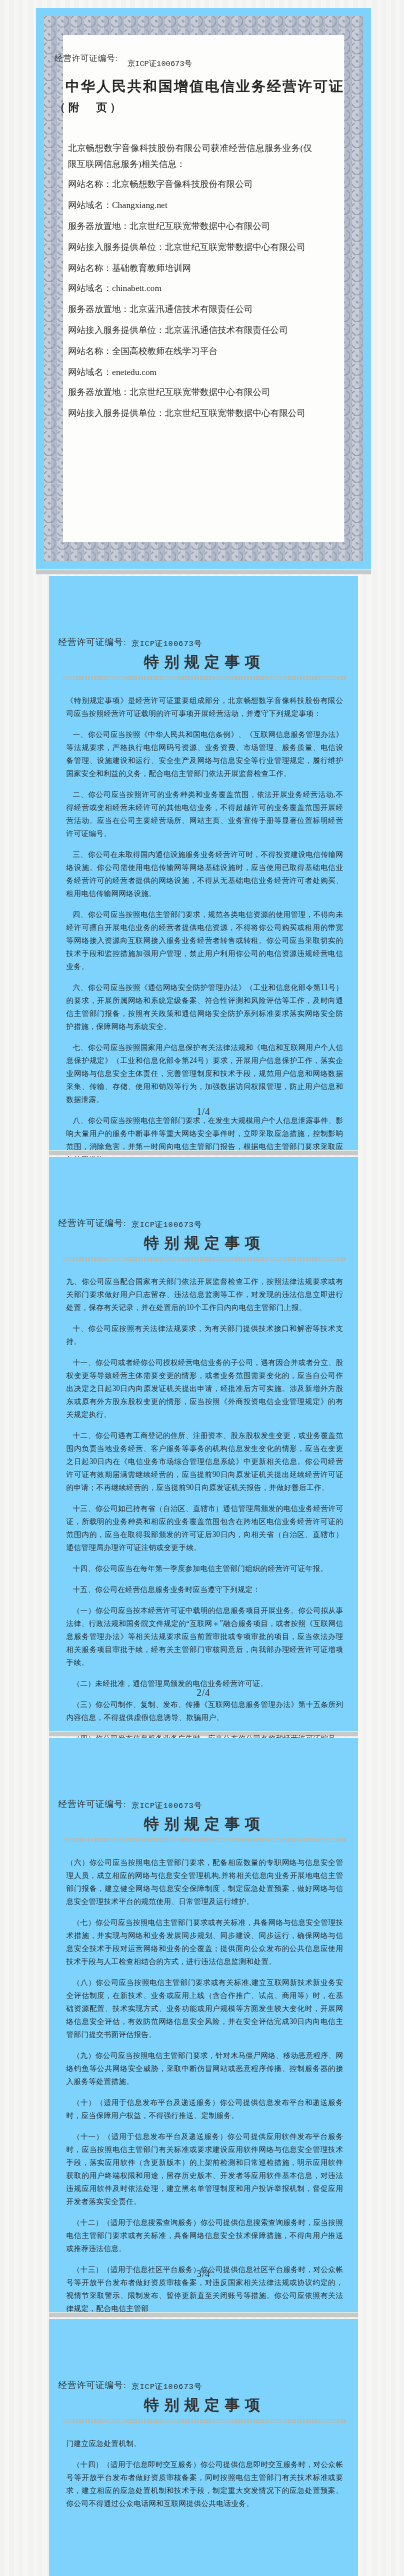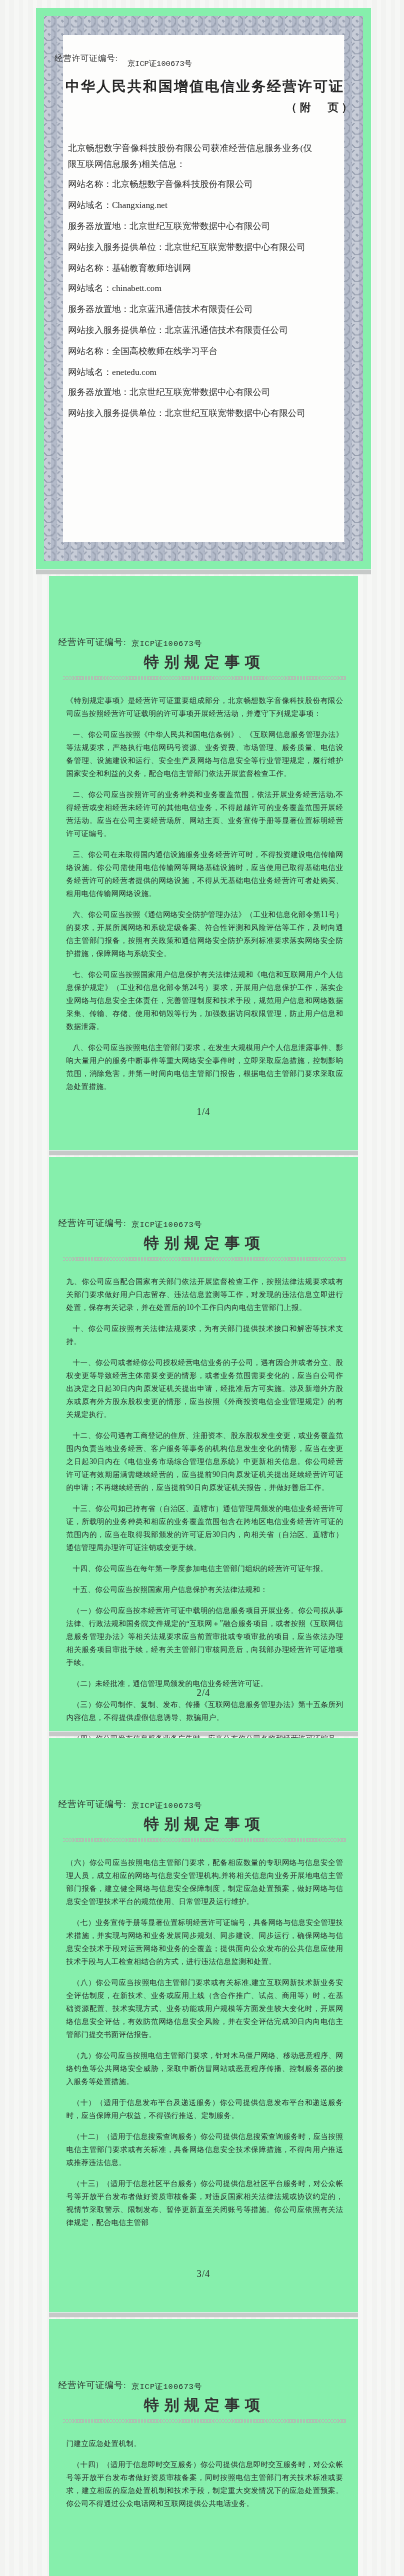--- a/index.html
+++ b/index.html
@@ -6,39 +6,39 @@
   body{
     width:405px;height:2873px;position:relative;overflow:hidden;
     background:
       repeating-linear-gradient(90deg, rgba(0,0,0,0.015) 0 4.6px, rgba(255,255,255,0.02) 4.6px 9.3px),
       #f6f7f5;
     font-family:"Liberation Serif","DejaVu Serif",serif;
     color:#262626;
   }
   .page{
     position:absolute;
-    background:#86efac;
+    background:#7dd3fc;
     box-shadow:0 1px 0 #d9e7e2, 0 5.2px 0 #c6c9c8;
   }
   
   #page1{top:8.2px;left:36px;width:335px;height:561px;}
   .frame{
     position:absolute;inset:8.2px;
     background:
       repeating-radial-gradient(circle at 5.2px 5.2px, #99a1b1 0 1.3px, rgba(0,0,0,0) 1.3px 5.2px),
       repeating-linear-gradient(90deg,#c7ccd7 0 6.7px,#b3bac9 6.7px 13.4px),
       #c2c8d3;
     background-size:13.4px 13.4px, auto, auto;
   }
   .frame-inner{position:absolute;inset:19px;background:#fdfdfc;}
   .p1-head{position:absolute;top:45px;left:18.5px;right:15.5px;}
   .p1-license-row{font-size:8.2px;letter-spacing:0.5px;}
   .p1-license-no{font-family:"Liberation Mono","DejaVu Sans Mono",monospace;font-size:7.7px;position:relative;top:4.6px;left:9.3px;letter-spacing:0;}
   .p1-title{margin-top:13.4px;text-align:center;font-size:14px;font-weight:bold;letter-spacing:1.5px;}
-  .p1-subtitle{margin-top:5.2px;text-align:right;font-size:10.8px;font-weight:bold;letter-spacing:3.1px;}
+  .p1-subtitle{margin-top:5.2px;text-align:left;font-size:10.8px;font-weight:bold;letter-spacing:3.1px;}
   .p1-items{position:absolute;top:132px;left:32px;width:244px;font-size:8.8px;}
   .p1-items p{margin:0 0 8.8px 0;line-height:12px;text-align:justify;}
   .p1-items p.first{line-height:16px;margin-bottom:6.2px;}
   
   .prov{left:49px;width:309px;height:574px;}
   #page2{top:576px;}
   #page3{top:1157px;}
   #page4{top:1738px;}
   #page5{top:2319px;height:554px;}
   .prov-head{position:absolute;top:61px;left:9.3px;right:7.2px;}
@@ -95,20 +95,21 @@
       <span>经营许可证编号:</span><span class="prov-license-no">京ICP证100673号</span>
     </div>
     <div class="prov-title">特别规定事项</div>
     <div class="divider"></div>
   </div>
   <div class="prov-body">
       <p class="first">《特别规定事项》是经营许可证重要组成部分，北京畅想数字音像科技股份有限公司应当按照经营许可证载明的许可事项开展经营活动，并遵守下列规定事项：</p>
       <p>一、你公司应当按照《中华人民共和国电信条例》、《互联网信息服务管理办法》等法规要求，严格执行电信网码号资源、业务资费、市场管理、服务质量、电信设备管理、设施建设和运行、安全生产及网络与信息安全等行业管理规定，履行维护国家安全和利益的义务，配合电信主管部门依法开展监督检查工作。</p>
       <p>二、你公司应当按照许可的业务种类和业务覆盖范围，依法开展业务经营活动,不得经营或变相经营未经许可的其他电信业务，不得超越许可的业务覆盖范围开展经营活动。应当在公司主要经营场所、网站主页、业务宣传手册等显著位置标明经营许可证编号。</p>
       <p>三、你公司在未取得国内通信设施服务业务经营许可时，不得投资建设电信传输网络设施。你公司需使用电信传输网等网络基础设施时，应当使用已取得基础电信业务经营许可的经营者提供的网络设施，不得从无基础电信业务经营许可者处购买、租用电信传输网网络设施。</p>
+      <p>四、你公司应当按照电信主管部门要求，规范各类电信资源的使用管理，不得向未经许可擅自开展电信业务的经营者提供电信资源，不得将你公司购买或租用的带宽等网络接入资源向互联网接入服务业务经营者转售或转租。你公司应当采取切实的技术手段和监控措施加强用户管理，禁止用户利用你公司的电信资源违规经营电信业务。</p>
       <p>六、你公司应当按照《通信网络安全防护管理办法》（工业和信息化部令第11号）的要求，开展所属网络和系统定级备案、符合性评测和风险评估等工作，及时向通信主管部门报备，按照有关政策和通信网络安全防护系列标准要求落实网络安全防护措施，保障网络与系统安全。</p>
       <p>七、你公司应当按照国家用户信息保护有关法律法规和《电信和互联网用户个人信息保护规定》（工业和信息化部令第24号）要求，开展用户信息保护工作，落实企业网络与信息安全主体责任，完善管理制度和技术手段，规范用户信息和网络数据采集、传输、存储、使用和销毁等行为，加强数据访问权限管理，防止用户信息和数据泄露。</p>
       <p>八、你公司应当按照电信主管部门要求，在发生大规模用户个人信息泄露事件、影响大量用户的服务中断事件等重大网络安全事件时，立即采取应急措施，控制影响范围，消除危害，并第一时间向电信主管部门报告，根据电信主管部门要求采取应急处置措施。</p>
     </div>
   <div class="page-num">1/4</div>
 </div>
 
 <div class="page prov" id="page3">
   <div class="prov-head">
     <div class="prov-license">
@@ -117,44 +118,45 @@
     <div class="prov-title">特别规定事项</div>
     <div class="divider"></div>
   </div>
   <div class="prov-body">
       <p class="first">九、你公司应当配合国家有关部门依法开展监督检查工作，按照法律法规要求或有关部门要求做好用户日志留存、违法信息监测等工作，对发现的违法信息立即进行处置，保存有关记录，并在处置后的10个工作日内向电信主管部门上报。</p>
       <p>十、你公司应按照有关法律法规要求，为有关部门提供技术接口和解密等技术支持。</p>
       <p>十一、你公司或者经你公司授权经营电信业务的子公司，遇有因合并或者分立、股权变更等导致经营主体需要变更的情形，或者业务范围需要变化的，应当自公司作出决定之日起30日内向原发证机关提出申请，经批准后方可实施。涉及新增外方股东或原有外方股东股权变更的情形，应当按照《外商投资电信企业管理规定》的有关规定执行。</p>
       <p>十二、你公司遇有工商登记的住所、注册资本、股东股权发生变更，或业务覆盖范围内负责当地业务经营、客户服务等事务的机构信息发生变化的情形，应当在变更之日起30日内在《电信业务市场综合管理信息系统》中更新相关信息。你公司经营许可证有效期届满需继续经营的，应当提前90日向原发证机关提出延续经营许可证的申请；不再继续经营的，应当提前90日向原发证机关报告，并做好善后工作。</p>
       <p>十三、你公司如已持有省（自治区、直辖市）通信管理局颁发的电信业务经营许可证，所载明的业务种类和相应的业务覆盖范围包含在跨地区电信业务经营许可证的范围内的，应当在取得我部颁发的许可证后30日内，向相关省（自治区、直辖市）通信管理局办理许可证注销或变更手续。</p>
       <p>十四、你公司应当在每年第一季度参加电信主管部门组织的经营许可证年报。</p>
-      <p>十五、你公司应当按照国家用户信息保护有关法律法规和：</p>
+      <p>十五、你公司在经营信息服务业务时应当遵守下列规定：</p>
       <p>（一）你公司应当按本经营许可证中载明的信息服务项目开展业务。你公司拟从事法律、行政法规和国务院文件规定的“互联网＋”融合服务项目，或者按照《互联网信息服务管理办法》等相关法规要求应当前置审批或专项审批的项目，应当依法办理相关服务项目审批手续，经有关主管部门审核同意后，向我部办理经营许可证增项手续。</p>
       <p>（二）未经批准，通信管理局颁发的电信业务经营许可证。</p>
       <p>（三）你公司制作、复制、发布、传播《互联网信息服务管理办法》第十五条所列内容信息，不得提供虚假信息诱导、欺骗用户。</p>
       <p>（四）你公司发布信息服务业务广告时，应当公布你公司名称和经营许可证编号，租用电信传输网网络设施、损害人民群众尤其是青少年身心健康的内容。</p>
       <p>（五）你公司向用户收费应当做到准确、合理，不得向用户收取信息服务项目中明确标价之</p>
     </div>
   <div class="page-num">2/4</div>
 </div>
 
 <div class="page prov" id="page4">
   <div class="prov-head">
     <div class="prov-license">
       <span>经营许可证编号:</span><span class="prov-license-no">京ICP证100673号</span>
     </div>
     <div class="prov-title">特别规定事项</div>
     <div class="divider"></div>
   </div>
   <div class="prov-body">
       <p>（六）你公司应当按照电信主管部门要求，配备相应数量的专职网络与信息安全管理人员，成立相应的网络与信息安全管理机构,并将相关信息向业务开展地电信主管部门报备，建立健全网络与信息安全保障制度，制定应急处置预案，做好网络与信息安全管理技术平台的规范使用、日常管理及运行维护。</p>
-      <p>（七）业务宣传手册等显著位置标明经营许可证编号，具备网络与信息安全管理技术措施，并实现与网络和业务发展同步规划、同步建设、同步运行，确保网络与信息安全技术手段对运营网络和业务的全覆盖；提供面向公众发布的公共信息应使用技术手段与人工检查相结合的方式，进行违法信息监测和处置。</p>
+      <p>（七）你公司应当按照电信主管部门要求或有关标准，具备网络与信息安全管理技术措施，并实现与网络和业务发展同步规划、同步建设、同步运行，确保网络与信息安全技术手段对运营网络和业务的全覆盖；提供面向公众发布的公共信息应使用技术手段与人工检查相结合的方式，进行违法信息监测和处置。</p>
       <p>（八）你公司应当按照电信主管部门要求或有关标准,建立互联网新技术新业务安全评估制度，在新技术、业务或应用上线（含合作推广、试点、商用等）时，在基础资源配置、技术实现方式、业务功能或用户规模等方面发生较大变化时，开展网络信息安全评估，有效防范网络信息安全风险，并在安全评估完成30日内向电信主管部门提交书面评估报告。</p>
       <p>（九）你公司应当按照电信主管部门要求，针对木马僵尸网络、移动恶意程序、网络钓鱼等公共网络安全威胁，采取中断仿冒网站或恶意程序传播、控制服务器的接入服务等处置措施。</p>
       <p>（十）（适用于信息发布平台及递送服务）你公司提供信息发布平台和递送服务时，应当保障用户权益，不得强行推送、定制服务。</p>
+      <p>（十一）（适用于信息发布平台及递送服务）你公司提供应用软件发布平台服务时，应当按照电信主管部门有关标准或要求建设应用软件网络与信息安全管理技术手段，落实应用软件（含更新版本）的上架前检测和日常巡检措施，明示应用软件获取的用户终端权限和用途，留存历史版本、开发者等应用软件基本信息，对违法违规应用软件及时依法处理，建立黑名单管理制度和用户投诉举报机制，督促应用开发者落实安全责任。</p>
       <p>（十二）（适用于信息搜索查询服务）你公司提供信息搜索查询服务时，应当按照电信主管部门要求或有关标准，具备网络信息安全技术保障措施，不得向用户推送或推荐违法信息。</p>
       <p>（十三）（适用于信息社区平台服务）你公司提供信息社区平台服务时，对公众帐号等开放平台发布者做好资质审核备案，对违反国家相关法律法规或协议约定的，视情节采取警示、限制发布、暂停更新直至关闭账号等措施。你公司应依照有关法律规定，配合电信主管部</p>
     </div>
   <div class="page-num">3/4</div>
 </div>
 
 <div class="page prov" id="page5">
   <div class="prov-head">
     <div class="prov-license">
       <span>经营许可证编号:</span><span class="prov-license-no">京ICP证100673号</span>

